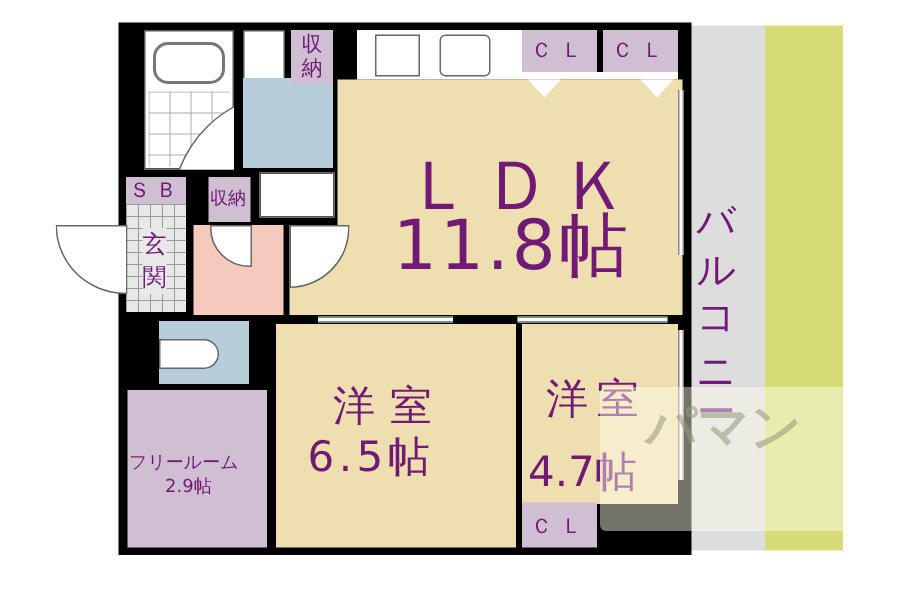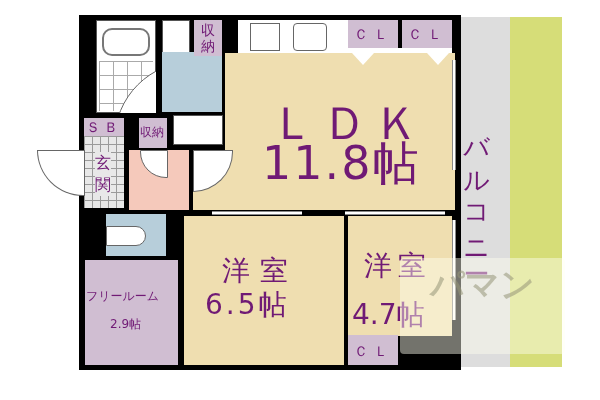--- a/index.html
+++ b/index.html
@@ -84,21 +84,21 @@
 </div>
 <div class="abs room-entry" style="left:129px;top:150px;width:60px;height:60px;"></div>
 <div class="door-arc" style="left:140px;top:150px;width:26px;height:26px;border-radius:0 0 0 26px;"></div>
 <div class="door-arc" style="left:193px;top:150px;width:38px;height:40px;border-radius:0 0 40px 0;"></div>
 
 <div class="abs room-wet" style="left:106px;top:214px;width:60px;height:42px;">
   <div class="abs" style="left:0;top:12px;width:40px;height:20px;background:#fff;border:1px solid #666;border-radius:0 12px 12px 0;"></div>
 </div>
 
 <div class="abs room-free" style="left:85px;top:260px;width:93px;height:105px;"></div>
-<div class="label tiny" style="left:86px;top:290px;text-align:right;">フリールーム</div>
+<div class="label tiny" style="left:86px;top:302px;text-align:right;">フリールーム</div>
 <div class="label tiny" style="left:110px;top:318px;">2.9帖</div>
 
 <div class="abs room-yo" style="left:184px;top:216px;width:160px;height:149px;"></div>
 <div class="label mid" style="left:222px;top:257px;letter-spacing:10px;">洋室</div>
 <div class="label mid" style="left:205px;top:291px;">6.5帖</div>
 <div class="abs win" style="left:212px;top:211px;width:90px;height:4px;"></div>
 
 <div class="abs room-yo" style="left:348px;top:216px;width:104px;height:120px;"></div>
 <div class="abs room-storage" style="left:348px;top:335px;width:50px;height:30px;">
   <div class="label cl" style="left:6px;top:9px;">ＣＬ</div>

